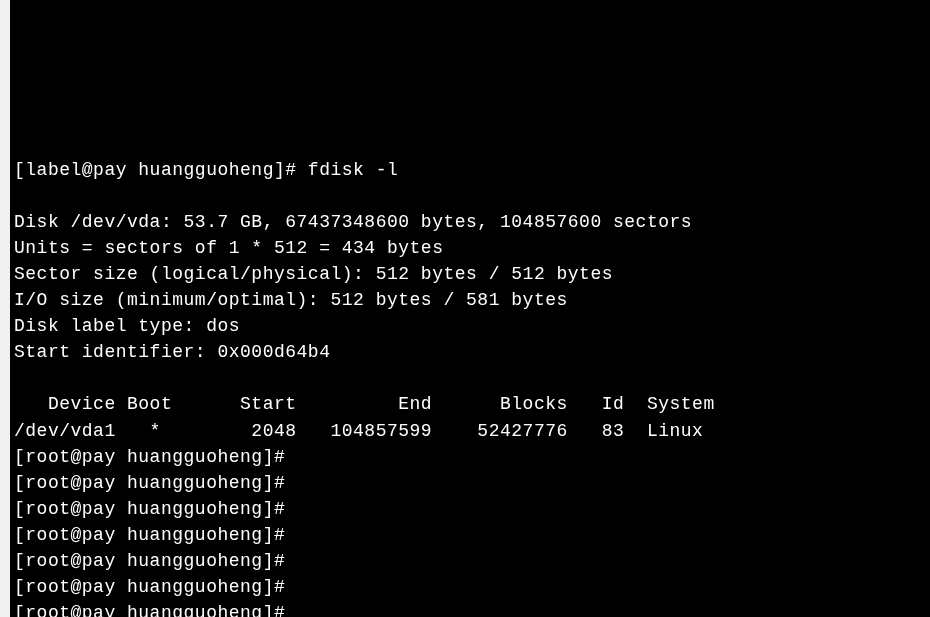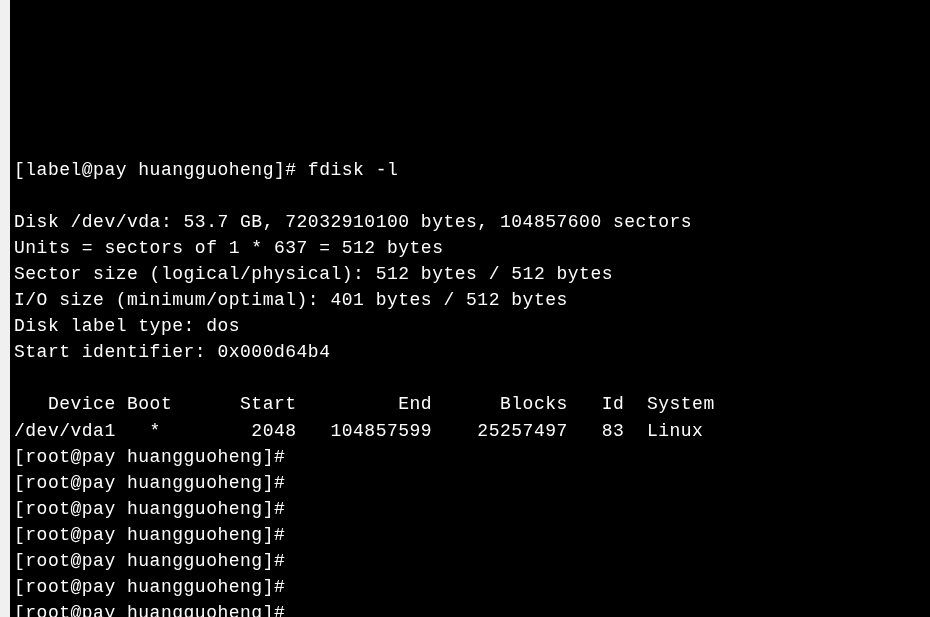--- a/index.html
+++ b/index.html
@@ -30,29 +30,29 @@
   </style>
 </head>
 <body>
 
 <div class="left-strip"></div>
 
 
 
 <div class="content"><span>[label@pay huangguoheng]# fdisk -l</span>
 <span></span>
-<span>Disk /dev/vda: 53.7 GB, 72032910100 bytes, 104857600 sectors</span>
-<span>Units = sectors of 1 * 637 = 512 bytes</span>
+<span>Disk /dev/vda: 53.7 GB, 67437348600 bytes, 104857600 sectors</span>
+<span>Units = sectors of 1 * 512 = 434 bytes</span>
 <span>Sector size (logical/physical): 512 bytes / 512 bytes</span>
-<span>I/O size (minimum/optimal): 401 bytes / 512 bytes</span>
+<span>I/O size (minimum/optimal): 512 bytes / 581 bytes</span>
 <span>Disk label type: dos</span>
 <span>Start identifier: 0x000d64b4</span>
 <span></span>
 <span>   Device Boot      Start         End      Blocks   Id  System</span>
-<span>/dev/vda1   *        2048   104857599    25257497   83  Linux</span>
+<span>/dev/vda1   *        2048   104857599    52427776   83  Linux</span>
 <span>[root@pay huangguoheng]# </span>
 <span>[root@pay huangguoheng]# </span>
 <span>[root@pay huangguoheng]# </span>
 <span>[root@pay huangguoheng]# </span>
 <span>[root@pay huangguoheng]# </span>
 <span>[root@pay huangguoheng]# </span>
 <span>[root@pay huangguoheng]# </span>
 
 
 

